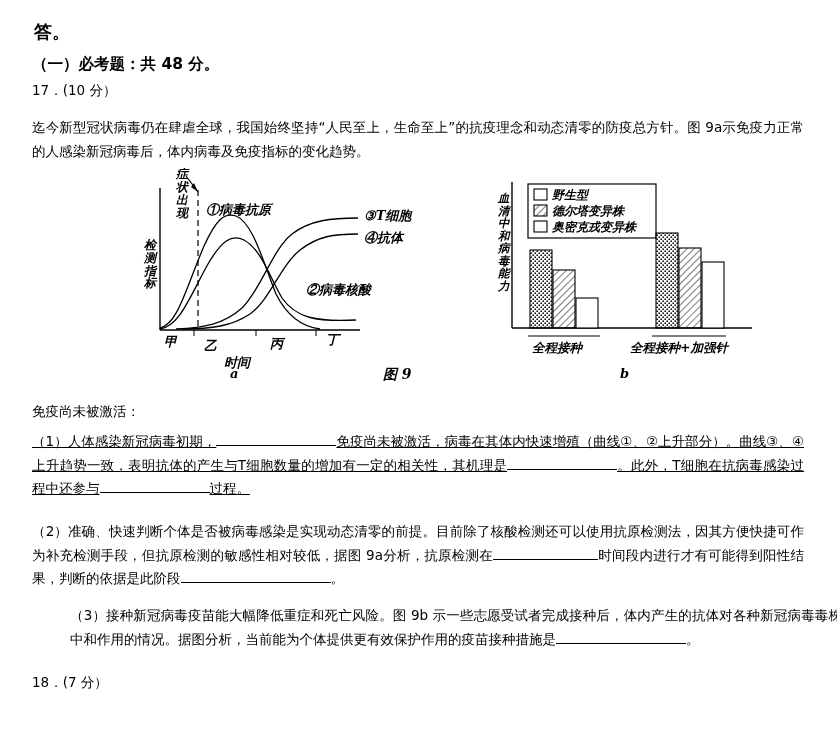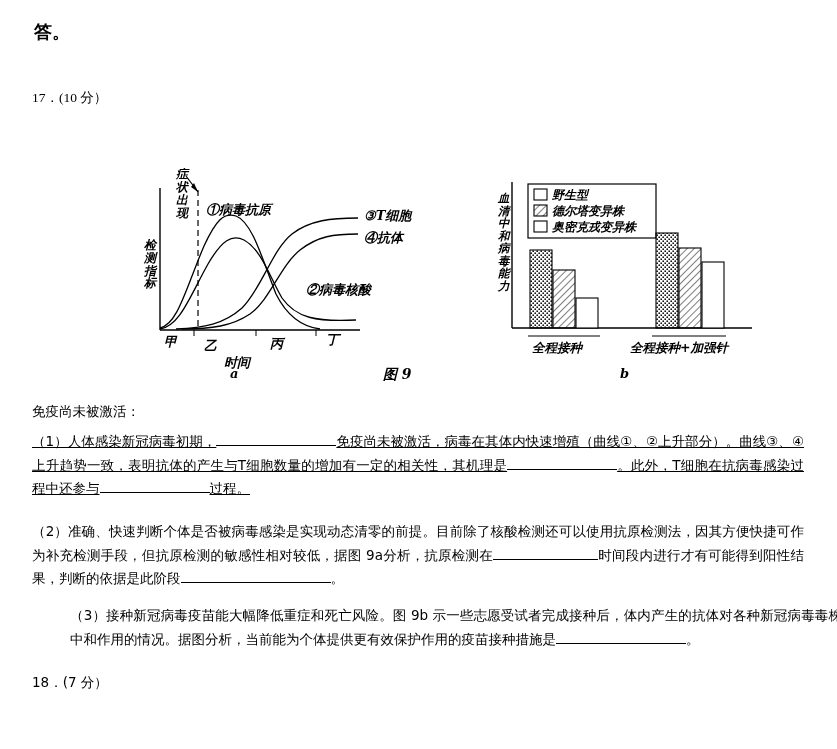--- a/index.html
+++ b/index.html
@@ -97,23 +97,25 @@
     font-family: "DejaVu Sans", "Liberation Sans", sans-serif;
   }
 </style>
 </head>
 <body>
 
 <div class="page">
 
   <div class="ans-line">答。</div>
 
-
-  <div class="q-no" style="top:88px;font-family:Liberation Serif, serif;">17．(10 分）</div>
-
+  <div class="sec-head">（一）必考题：共 48 分。</div>
+
+  <div class="q-no" style="top:80px;">17．(10 分）</div>
+
+  <div class="para" style="top:116px;">迄今新型冠状病毒仍在肆虐全球，我国始终坚持“人民至上，生命至上”的抗疫理念和动态清零的防疫总方针。图 9a示免疫力正常的人感染新冠病毒后，体内病毒及免疫指标的变化趋势。</div>
 
   <div class="figwrap">
 
     <div class="fig-a">
       <svg width="320" height="215" viewBox="0 0 320 215">
 
         <line x1="40" y1="20" x2="40" y2="162" stroke="#000" stroke-width="1.4"></line>
         <line x1="40" y1="162" x2="240" y2="162" stroke="#000" stroke-width="1.4"></line>
 
         <line x1="78" y1="22" x2="78" y2="162" stroke="#000" stroke-width="1.2" stroke-dasharray="6,4"></line>

